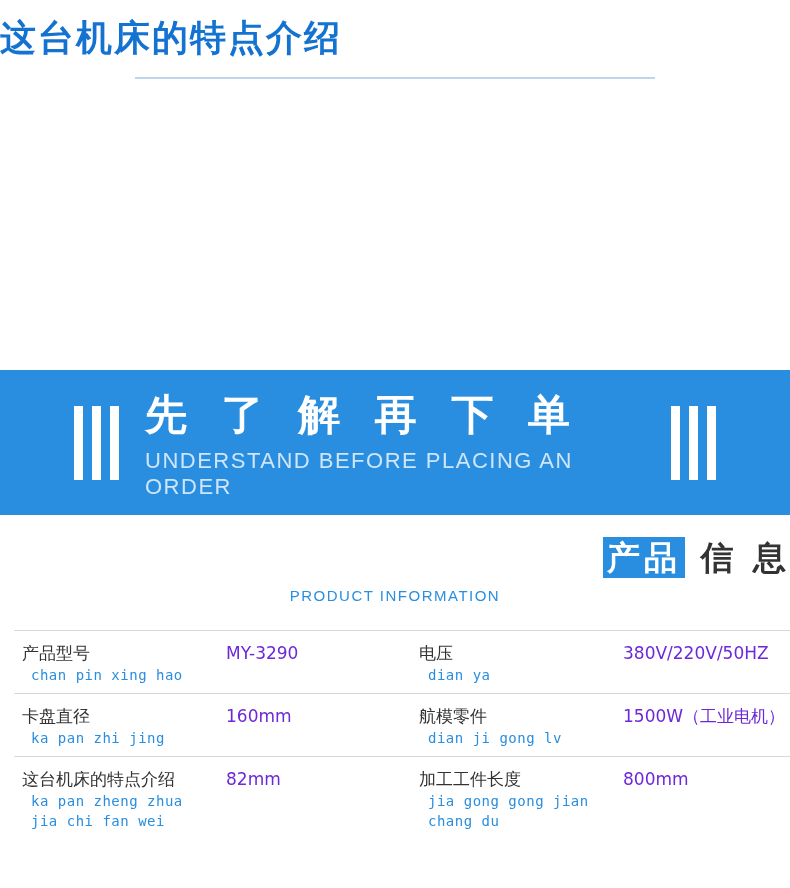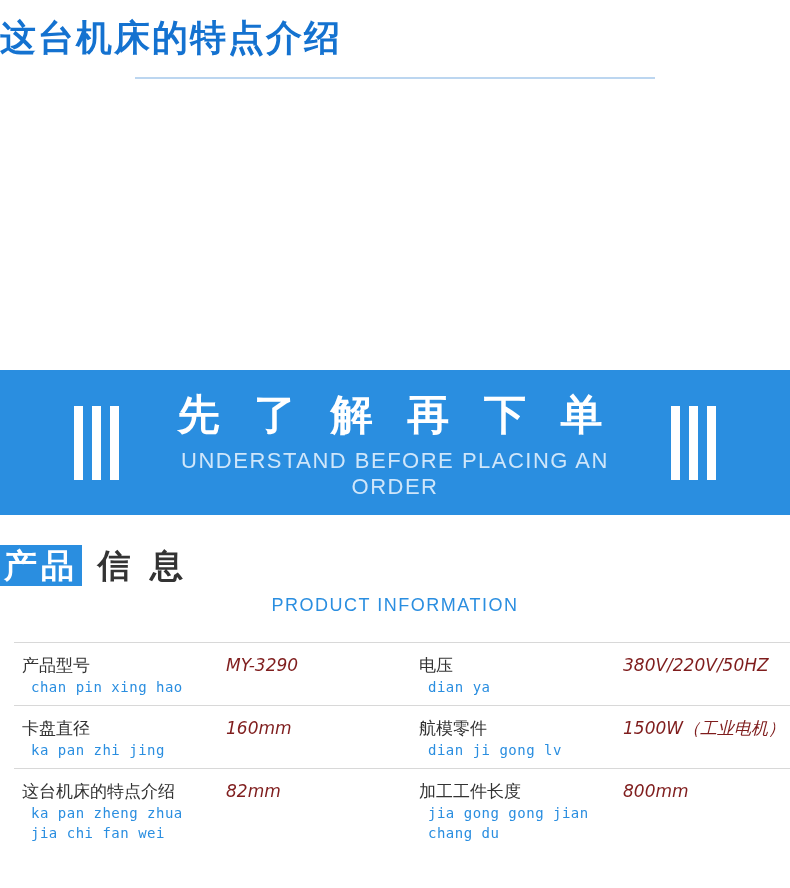--- a/index.html
+++ b/index.html
@@ -64,21 +64,21 @@
     gap: 9px;
     margin: 0 26px;
   }
   .bars span {
     display: block;
     width: 9px;
     height: 74px;
     background: #ffffff;
   }
   .banner-text {
-    text-align: center;
+    text-align: left;
     flex: 0 0 auto;
     width: 500px;
   }
   .banner-main {
     font-size: 42px;
     font-weight: bold;
     letter-spacing: 10px;
     font-family: "DejaVu Sans", sans-serif;
     line-height: 58px;
   }
@@ -91,38 +91,37 @@
   }
 
   
   .pi-wrap {
     position: absolute;
     top: 535px;
     left: 0;
     width: 790px;
   }
   .pi-heading {
-    text-align: left;
+    text-align: right;
     font-size: 33px;
     font-weight: bold;
     letter-spacing: 4px;
     font-family: "DejaVu Sans", sans-serif;
     color: #333;
     line-height: 46px;
-    margin-top: 8px;
   }
   .pi-heading .hl {
     background: #2a8ee0;
     color: #ffffff;
     padding: 1px 4px;
   }
   .pi-sub {
     text-align: center;
     color: #2a8ee0;
-    font-size: 18px;
+    font-size: 15px;
     letter-spacing: 1.5px;
     margin-top: 6px;
     font-family: "Liberation Sans", sans-serif;
   }
 
   
   .spec-table {
     margin-top: 26px;
     width: 762px;
     margin-left: 14px;
@@ -150,24 +149,23 @@
   .lbl-py {
     font-size: 14px;
     color: #2a8ee0;
     font-family: "DejaVu Sans Mono", monospace;
     line-height: 20px;
     letter-spacing: 0.5px;
     margin-left: 9px;
   }
   .val {
     font-size: 17px;
-    color: #7f1d1d;
+    color: #6d28d9;
     font-family: "DejaVu Sans", sans-serif;
     line-height: 24px;
-    font-style: italic;
   }
 </style>
 </head>
 <body>
 
 <div>
   <div class="intro-title">这台机床的特点介绍</div>
   <div class="title-rule"></div>
 </div>
 

